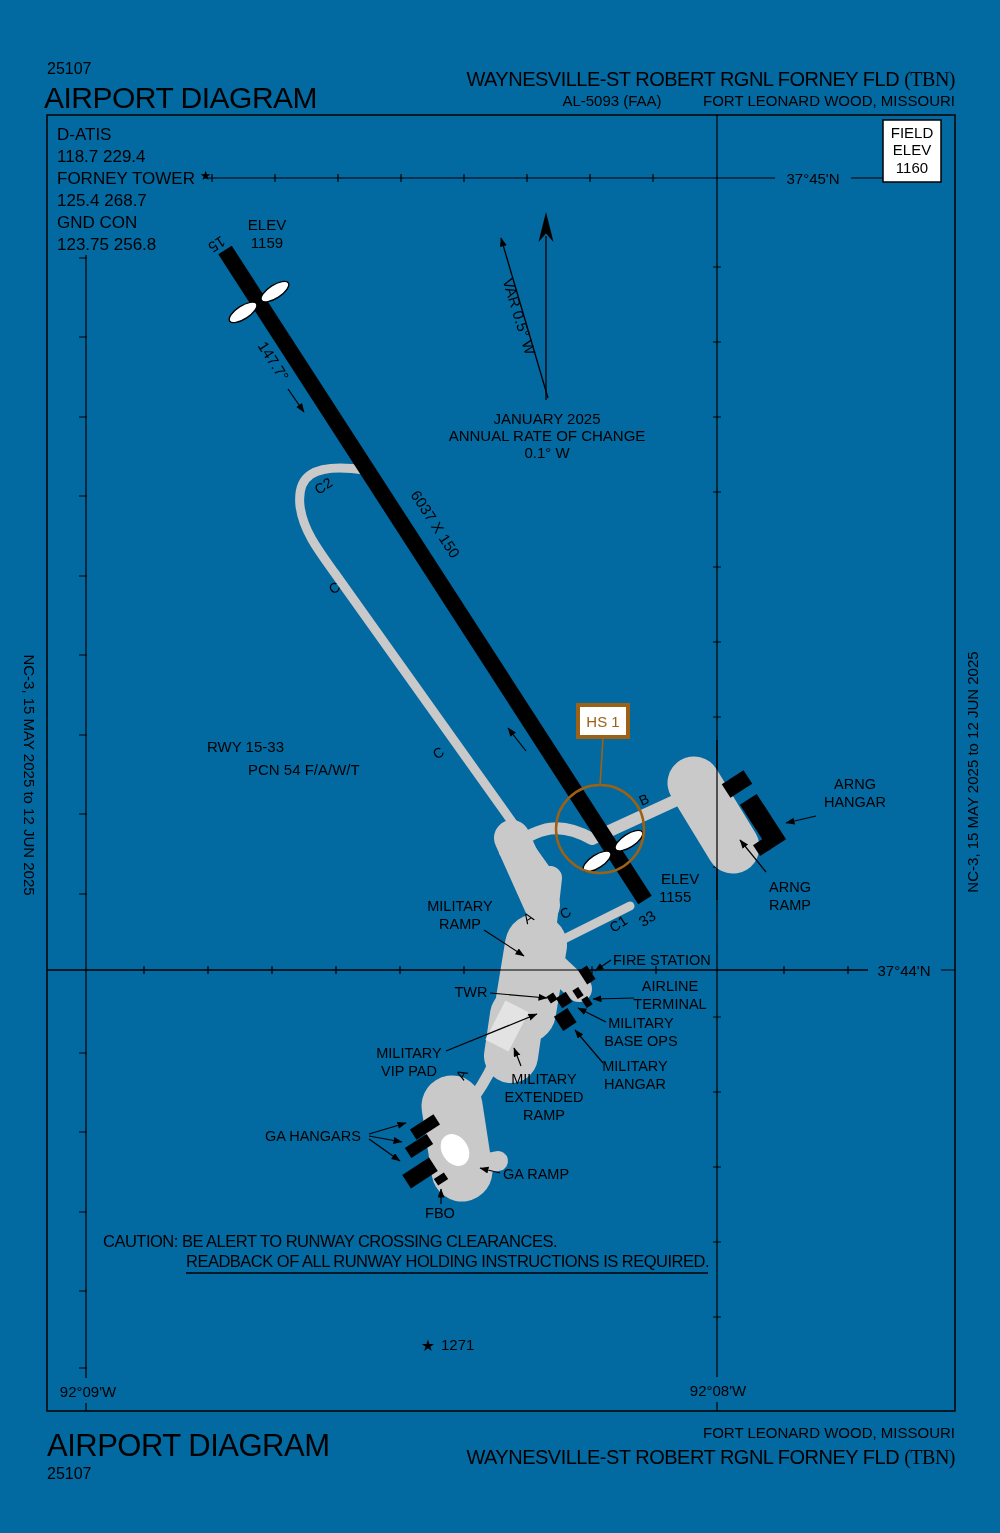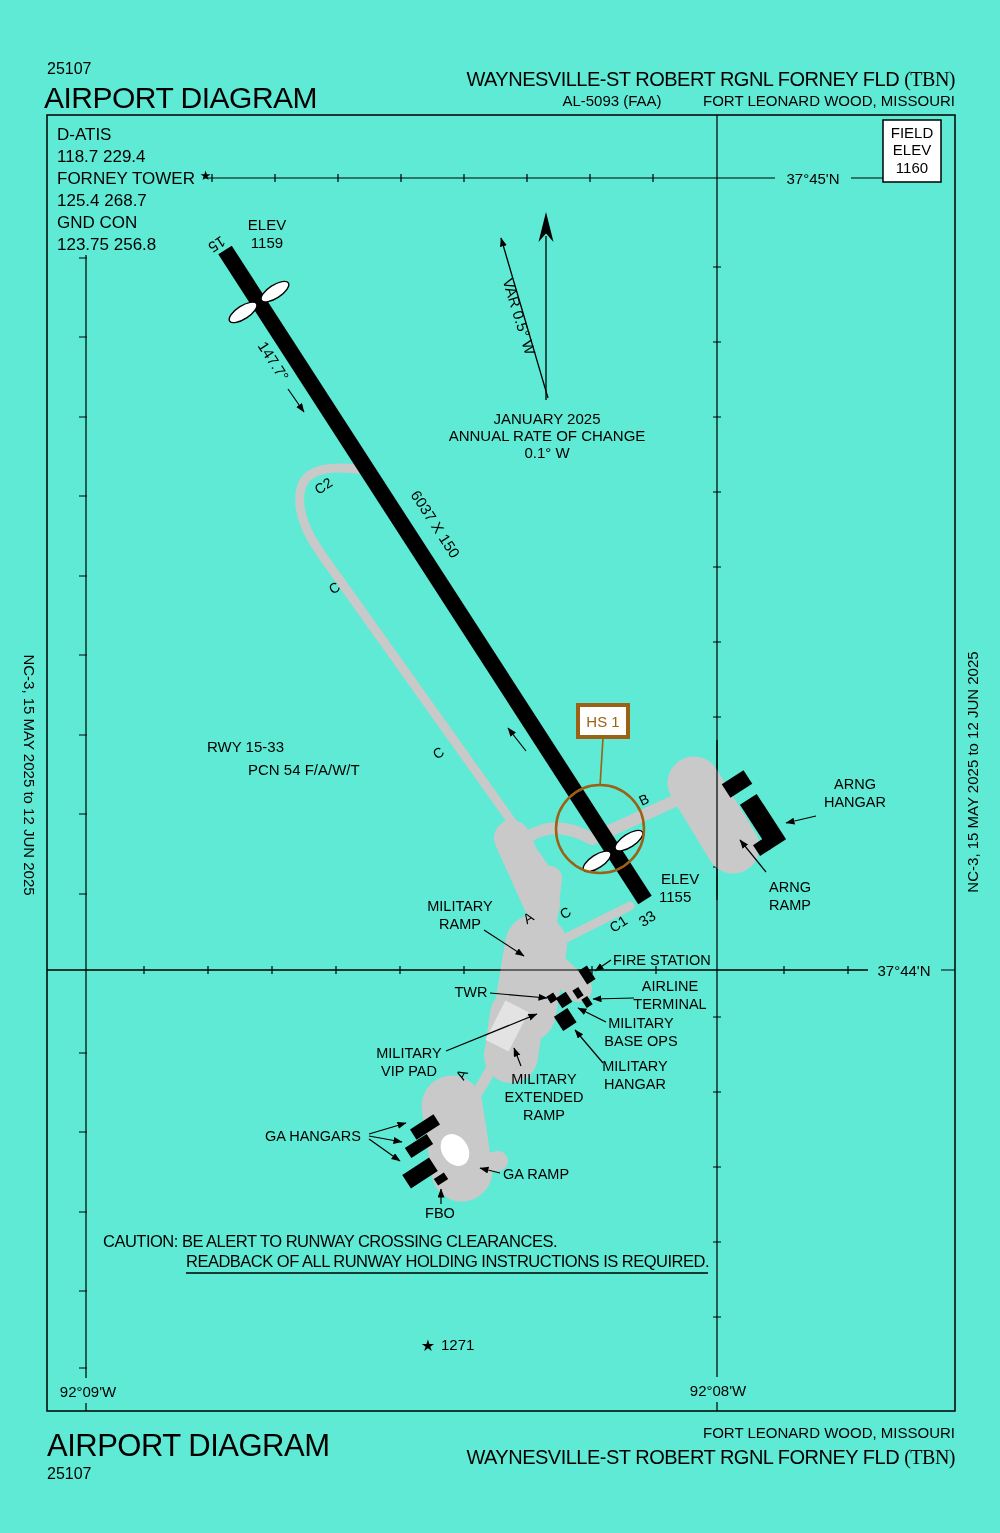--- a/index.html
+++ b/index.html
@@ -1,16 +1,16 @@
 <!DOCTYPE html>
 <html><head>
 <meta charset="utf-8">
 <style>
   html,body{margin:0;padding:0;background:#fff;}
-  #page{position:relative;width:1000px;height:1533px;background:#5eead4;overflow:hidden;}
+  #page{position:relative;width:1000px;height:1533px;background:#0369a1;overflow:hidden;}
   svg{position:absolute;left:0;top:0;}
   text{font-family:"Liberation Sans",sans-serif;fill:#000;}
   .cond{letter-spacing:-0.5px;}
   .ser{font-family:"Liberation Serif",serif;}
   .brown{fill:#9c6114;}
   .gray{stroke:#c9c9c9;fill:none;}
   .blk{fill:#000;stroke:none;}
 </style>
 </head>
 <body>

